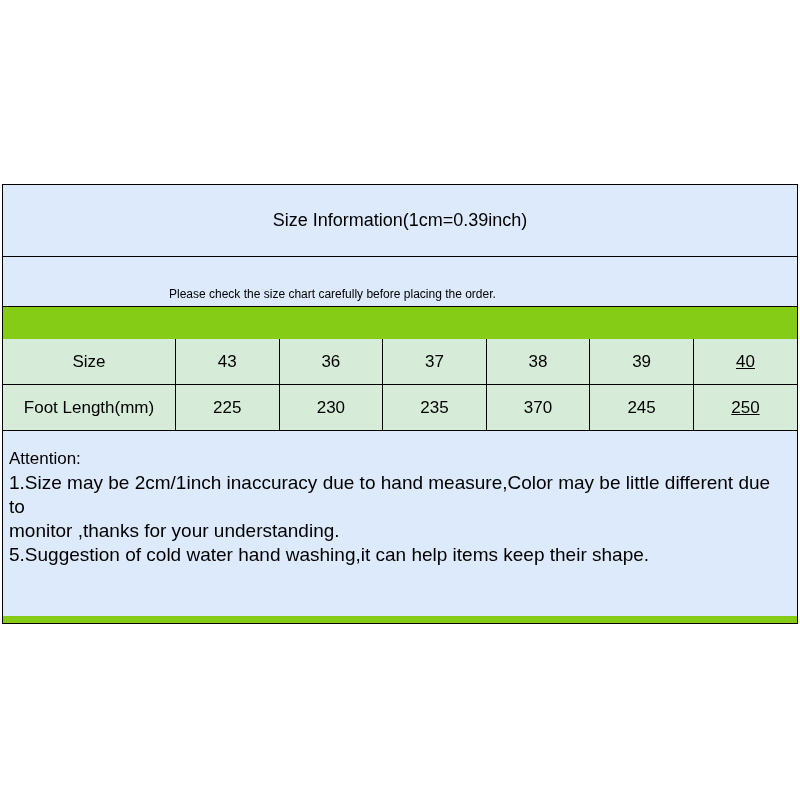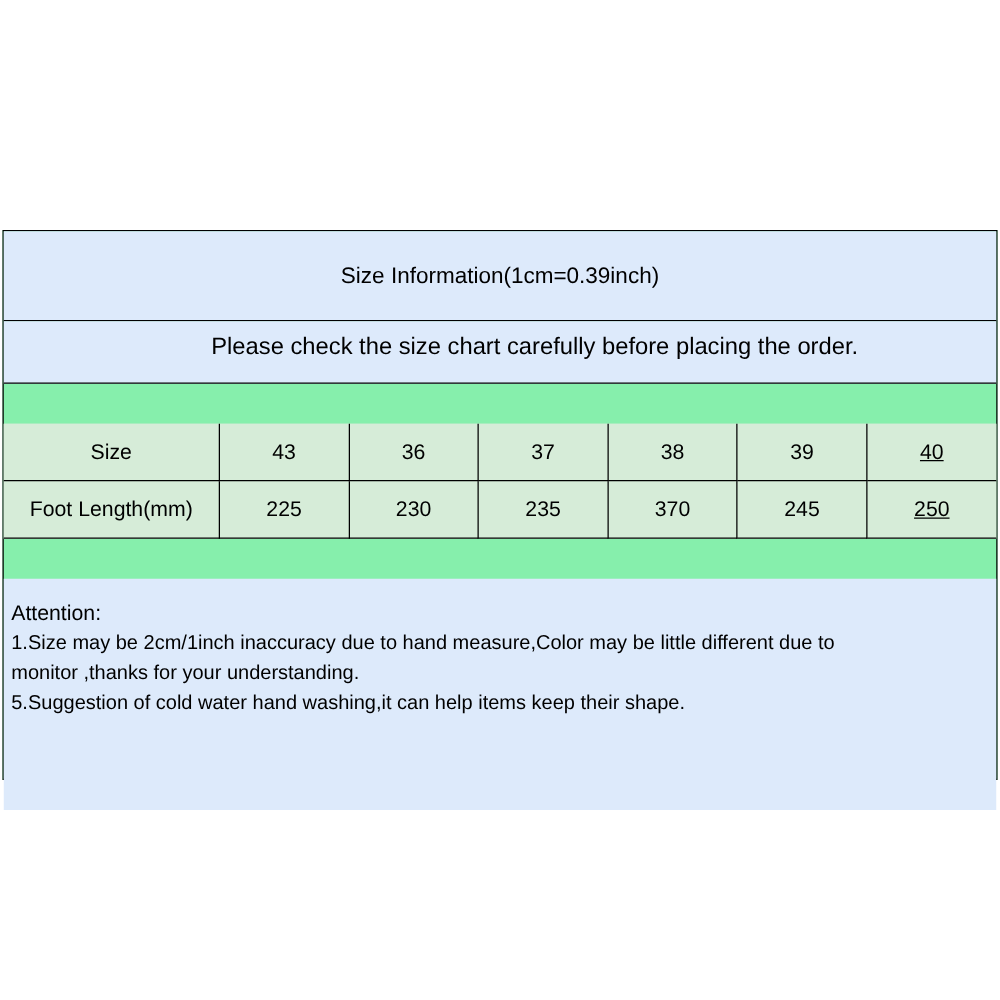--- a/index.html
+++ b/index.html
@@ -20,21 +20,21 @@
     background: #ffffff;
   }
   .chart-wrap {
     position: absolute;
     left: 2px;
     top: 184px;
     width: 796px;
     height: 440px;
     box-sizing: border-box;
     border: 1px solid #000000;
-    background: #86efac;
+    background: #84cc16;
   }
   .title-row {
     height: 72px;
     box-sizing: border-box;
     border-bottom: 1px solid #000000;
     display: flex;
     align-items: center;
     justify-content: center;
     background: #ddeafb;
   }
@@ -45,23 +45,23 @@
   .note-row {
     height: 50px;
     box-sizing: border-box;
     border-bottom: 1px solid #000000;
     display: flex;
     align-items: flex-end;
     background: #ddeafb;
     padding-left: 166px;
   }
   .note-row .note-text {
-    font-size: 19px;
+    font-size: 12px;
     line-height: 20px;
-    padding-bottom: 18px;
+    padding-bottom: 2px;
   }
   table.size-table {
     width: 100%;
     border-collapse: collapse;
     table-layout: fixed;
     background: #d6ecd8;
     margin-top: 32px;
   }
   table.size-table td {
     border: 1px solid #000000;
@@ -81,28 +81,27 @@
     text-decoration: underline;
   }
   table.size-table tr:first-child td {
     border-top: none;
   }
   .attention {
     padding: 16px 6px 0 6px;
     background: #ddeafb;
     height: 185px;
     box-sizing: border-box;
-    margin-top: 32px;
   }
   .attention .att-head {
     font-size: 17px;
     line-height: 24px;
   }
   .attention .att-line {
-    font-size: 16px;
+    font-size: 19px;
     line-height: 24px;
   }
 </style>
 </head>
 <body>
 
 <div class="page">
   <div class="chart-wrap">
 
     <div class="title-row">

